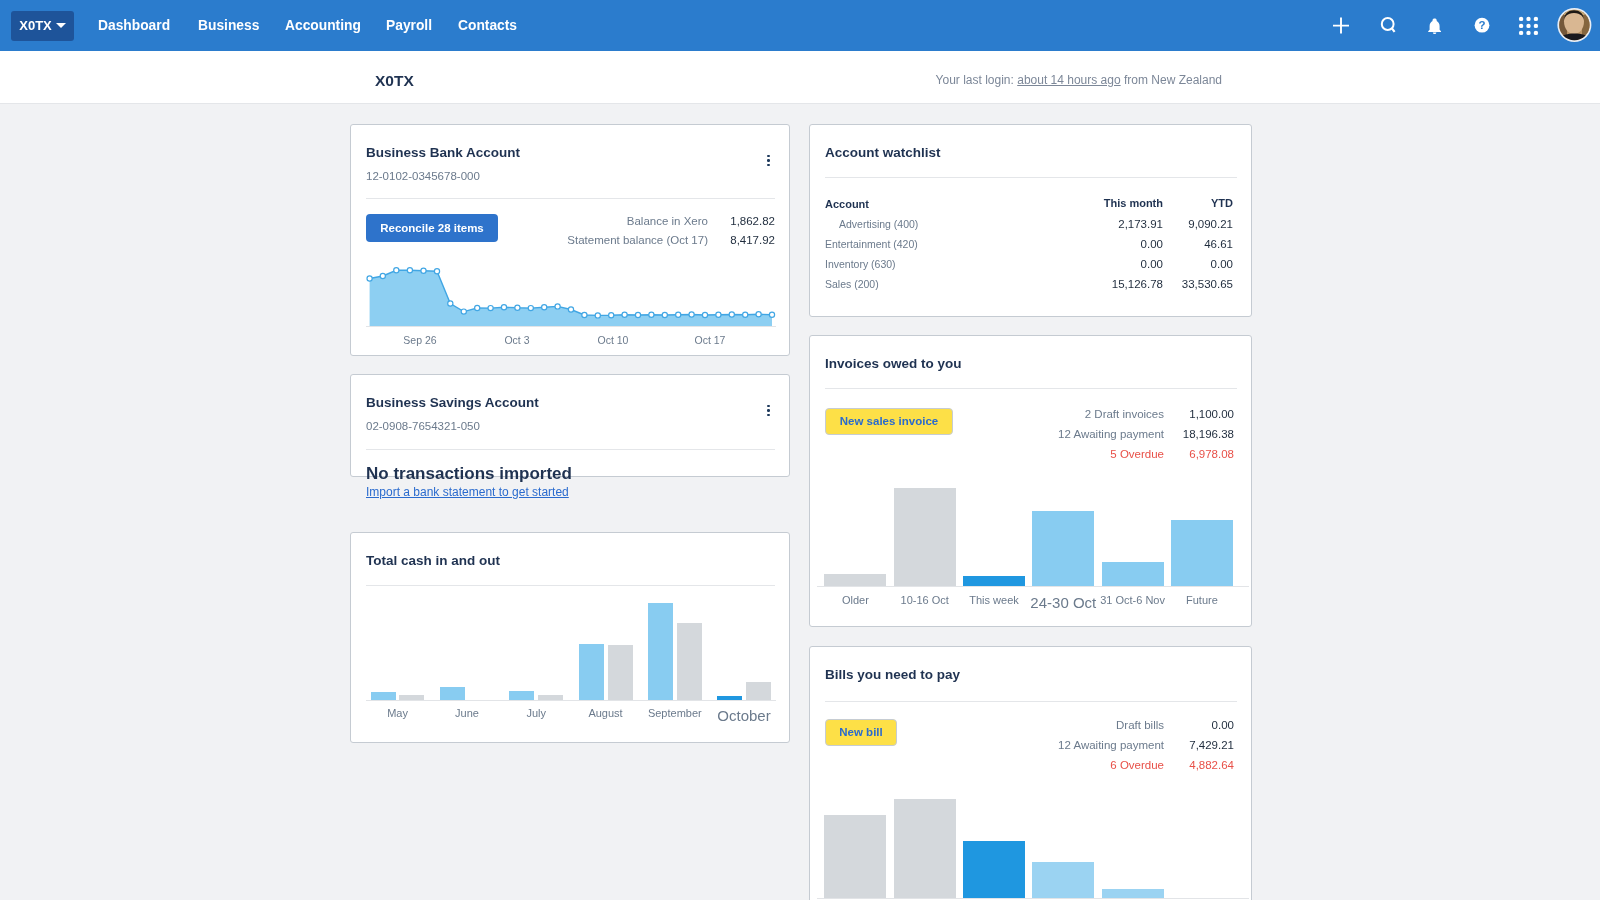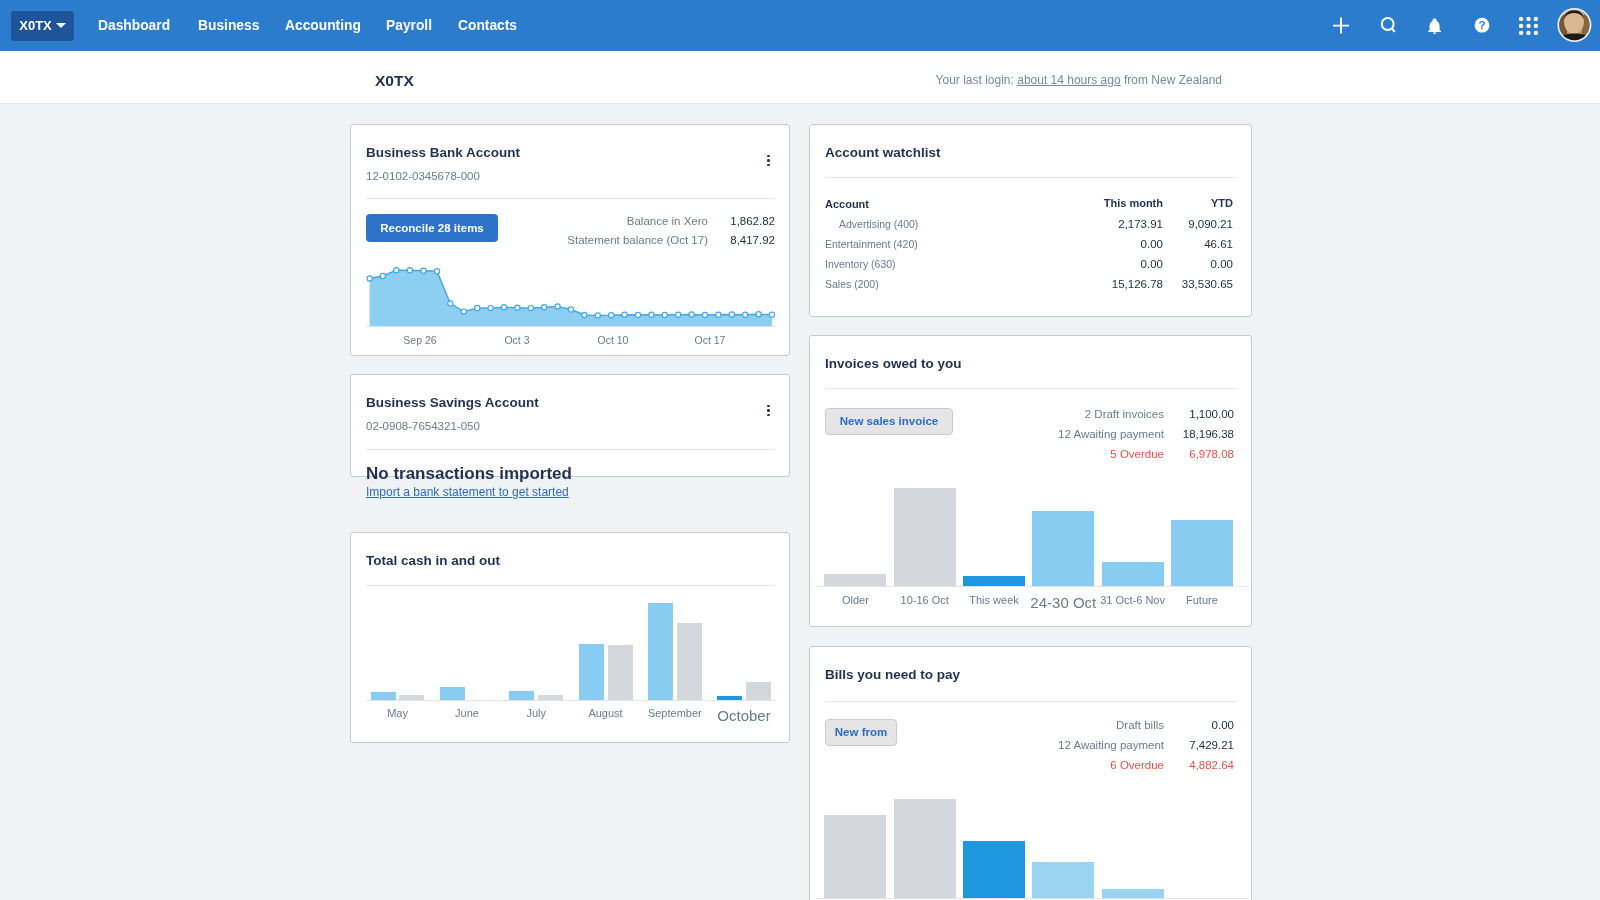--- a/index.html
+++ b/index.html
@@ -14,21 +14,21 @@
   .htitle { position:absolute; left:375px; top:72px; font-size:15.5px; font-weight:bold; color:#1f3251; }
   .hlogin { position:absolute; right:378px; top:73px; font-size:12px; color:#7c8798; }
   .hlogin u { text-decoration:underline; }
   .card { position:absolute; background:#fff; border:1px solid #c5cbd2; border-radius:3px; }
   .ctitle { position:absolute; left:15px; top:20px; font-size:13.5px; font-weight:bold; color:#1f3251; }
   .kebab { position:absolute; right:18px; top:30px; width:5px; }
   .kebab i { display:block; width:2.4px; height:2.4px; border-radius:50%; background:#1e3a5c; margin:0 auto 2.1px; }
   .grey { color:#6b7a8c; }
   .divider { position:absolute; left:15px; right:14px; height:1px; background:#e4e6e9; }
   .bluebtn { position:absolute; background:#2e73cb; color:#fff; font-weight:bold; font-size:11.5px; border-radius:4px; text-align:center; }
-  .whitebtn { position:absolute; background:#e5e5e5; border:1px solid #c6ccd2; border-radius:4px; color:#2a6bce; font-weight:bold; font-size:11.5px; text-align:center; }
+  .whitebtn { position:absolute; background:#fde047; border:1px solid #c6ccd2; border-radius:4px; color:#2a6bce; font-weight:bold; font-size:11.5px; text-align:center; }
   .rlabel { position:absolute; font-size:11.5px; color:#6b7a8c; text-align:right; line-height:14px; }
   .rvalue { position:absolute; font-size:11.5px; color:#1f2c3d; text-align:right; line-height:14px; }
   .red { color:#e85048 !important; }
   .bar { position:absolute; }
   .bar.blue { background:#88ccf1; }
   .bar.dblue { background:#1f97e0; }
   .bar.greyb { background:#d4d8dc; }
   .axis { position:absolute; height:1px; background:#e2e4e7; }
   .xlab { position:absolute; font-size:10.5px; color:#6b7a8c; text-align:center; }
 </style>
@@ -229,21 +229,21 @@
   <div class="xlab" style="left:74.7px;  top:258px; width:80px; font-size:11px;">10-16 Oct</div>
   <div class="xlab" style="left:144px;   top:258px; width:80px; font-size:11px;">This week</div>
   <div class="xlab" style="left:213.3px; top:258px; width:80px; font-size:15px;">24-30 Oct</div>
   <div class="xlab" style="left:282.6px; top:258px; width:80px; font-size:11px;">31 Oct-6 Nov</div>
   <div class="xlab" style="left:351.9px; top:258px; width:80px; font-size:11px;">Future</div>
 </div>
 
 <div class="card" style="left:809px; top:646px; width:443px; height:300px;">
   <div class="ctitle">Bills you need to pay</div>
   <div class="divider" style="top:54px;"></div>
-  <div class="whitebtn" style="left:15px; top:72px; width:72px; height:27px; line-height:25px;">New from</div>
+  <div class="whitebtn" style="left:15px; top:72px; width:72px; height:27px; line-height:25px;">New bill</div>
   <div class="rlabel" style="right:87px; top:71px; width:160px;">Draft bills</div>
   <div class="rvalue" style="right:17px; top:71px; width:64px;">0.00</div>
   <div class="rlabel" style="right:87px; top:91px; width:160px;">12 Awaiting payment</div>
   <div class="rvalue" style="right:17px; top:91px; width:64px;">7,429.21</div>
   <div class="rlabel red" style="right:87px; top:111px; width:160px;">6 Overdue</div>
   <div class="rvalue red" style="right:17px; top:111px; width:64px;">4,882.64</div>
   <div class="axis" style="left:7px; top:251px; width:432px;"></div>
   <div class="bar greyb" style="left:14.4px;  width:62px; top:168px;   height:83px;"></div>
   <div class="bar greyb" style="left:83.7px;  width:62px; top:152px;   height:99px;"></div>
   <div class="bar dblue" style="left:153px;   width:62px; top:193.7px; height:57.3px;"></div>

